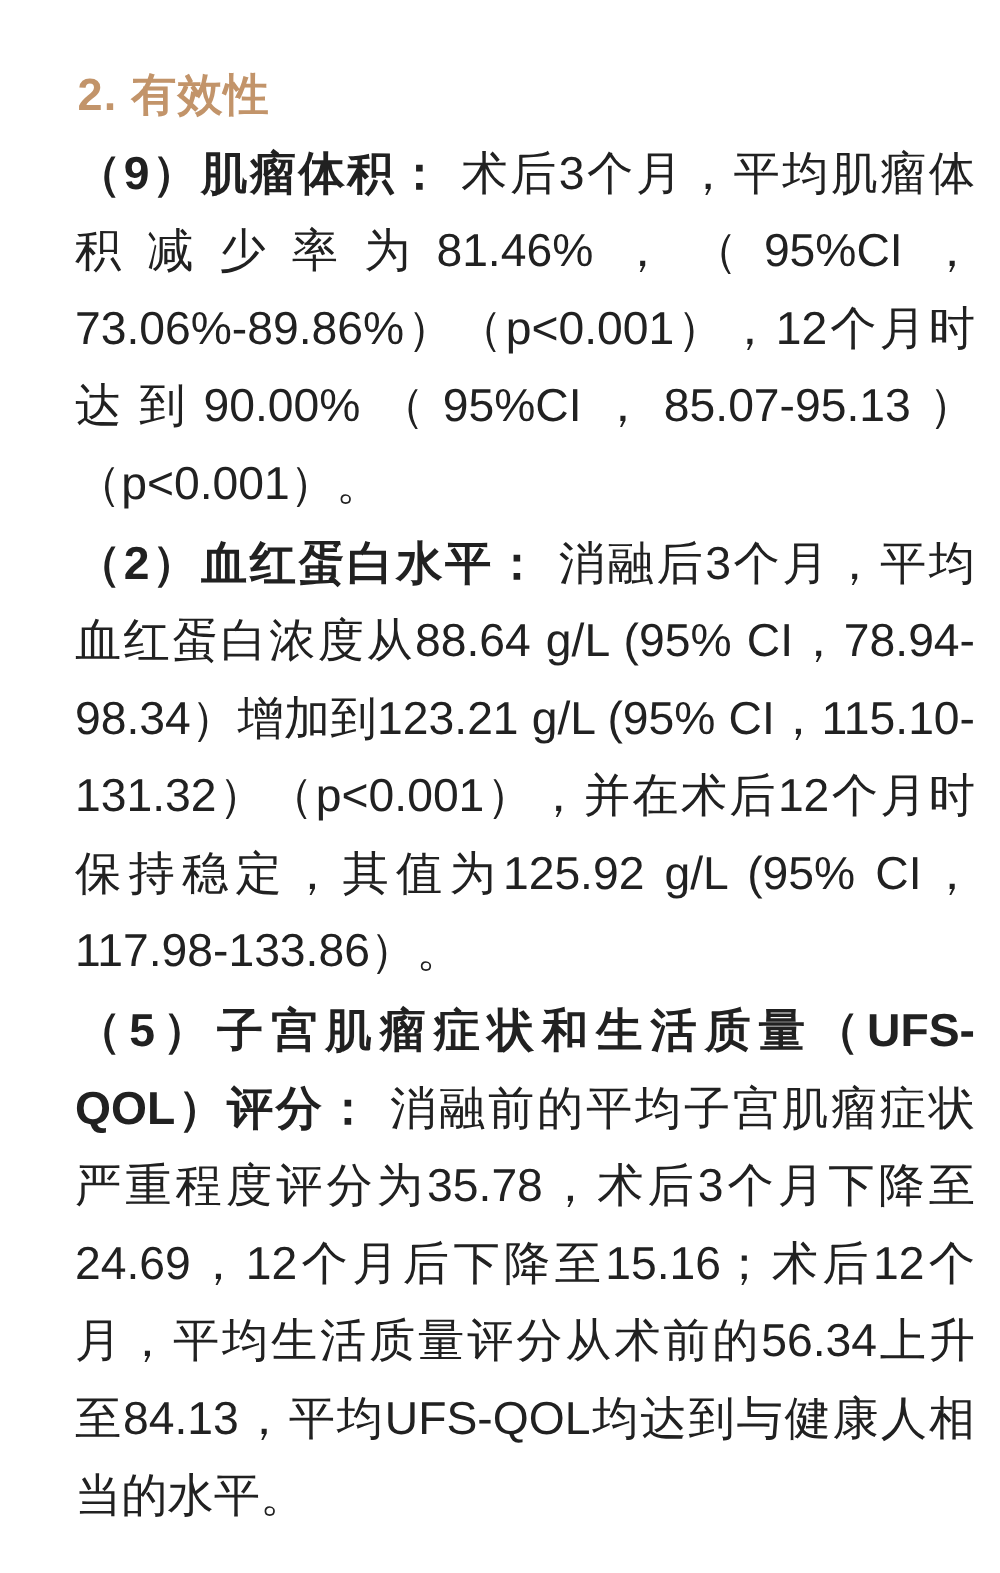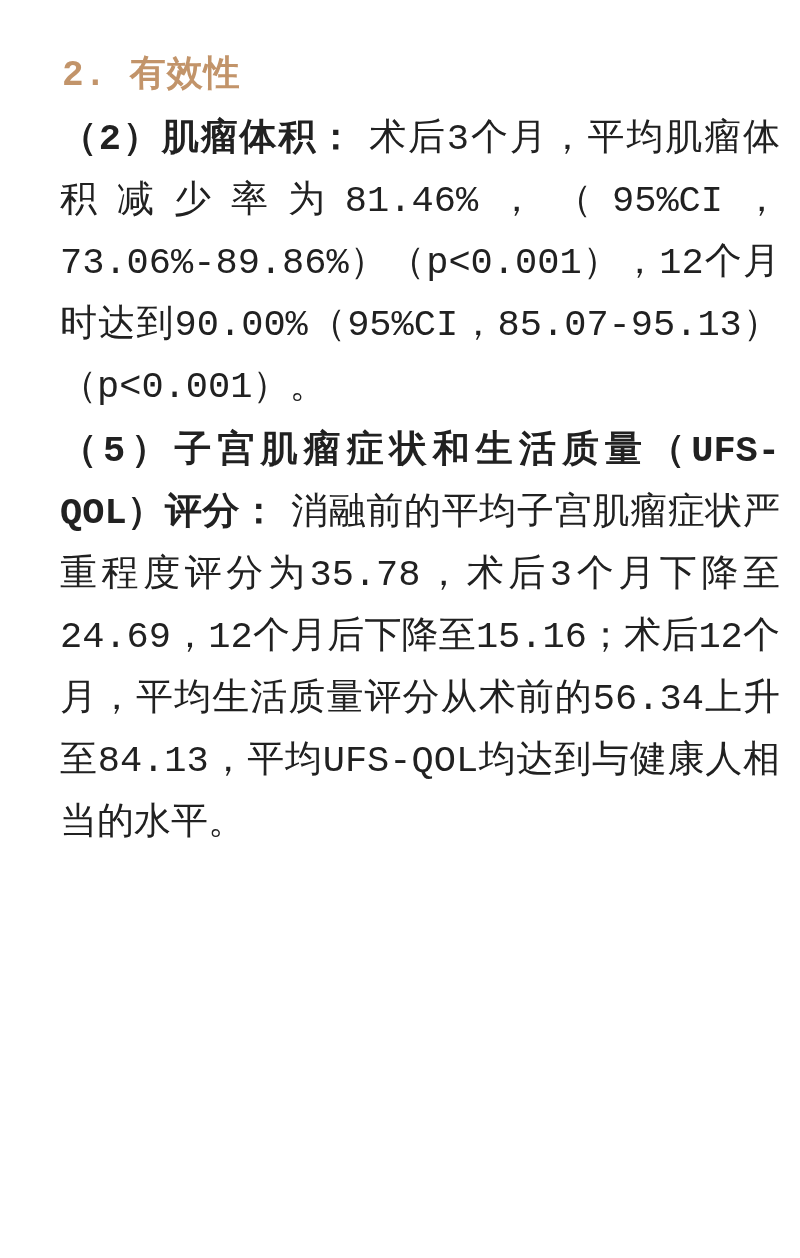--- a/index.html
+++ b/index.html
@@ -8,21 +8,21 @@
     background: #ffffff;
   }
   .page {
     position: relative;
     width: 800px;
     height: 1258px;
     box-sizing: border-box;
     background: var(--bg, #ffffff);
     padding: 50px 20px 0 60px;
     overflow: hidden;
-    font-family: Liberation Mono, monospace;
+    font-family: Liberation Sans, sans-serif;
   }
   .heading {
     margin: 0 0 6px 2px;
     font-size: 36px;
     line-height: 52px;
     font-weight: 700;
     letter-spacing: 1px;
     color: var(--accent, #C2946A);
   }
   .para {
@@ -42,17 +42,18 @@
     font-weight: 400;
     margin-left: 13px;
   }
 </style>
 </head>
 <body>
 
 <div class="page">
   <h2 class="heading">2. 有效性</h2>
 
-  <p class="para"><span class="lead">（2）肌瘤体积：</span><span class="body-text">术后3个月，平均肌瘤体积减少率为81.46%，（95%CI，73.06%-89.86%）（p&lt;0.001），12个月时达到90.00%（95%CI，85.07-95.13）（p&lt;0.001）。</span></p>
+  <p class="para"><span class="lead">（9）肌瘤体积：</span><span class="body-text">术后3个月，平均肌瘤体积减少率为81.46%，（95%CI，73.06%-89.86%）（p&lt;0.001），12个月时达到90.00%（95%CI，85.07-95.13）（p&lt;0.001）。</span></p>
 
+  <p class="para"><span class="lead">（2）血红蛋白水平：</span><span class="body-text">消融后3个月，平均血红蛋白浓度从88.64 g/L (95% CI，78.94-98.34）增加到123.21 g/L (95% CI，115.10-131.32）（p&lt;0.001），并在术后12个月时保持稳定，其值为125.92 g/L (95% CI，117.98-133.86）。</span></p>
 
   <p class="para"><span class="lead">（5）子宫肌瘤症状和生活质量（UFS-QOL）评分：</span><span class="body-text">消融前的平均子宫肌瘤症状严重程度评分为35.78，术后3个月下降至24.69，12个月后下降至15.16；术后12个月，平均生活质量评分从术前的56.34上升至84.13，平均UFS-QOL均达到与健康人相当的水平。</span></p>
 </div>
 
 </body></html>

